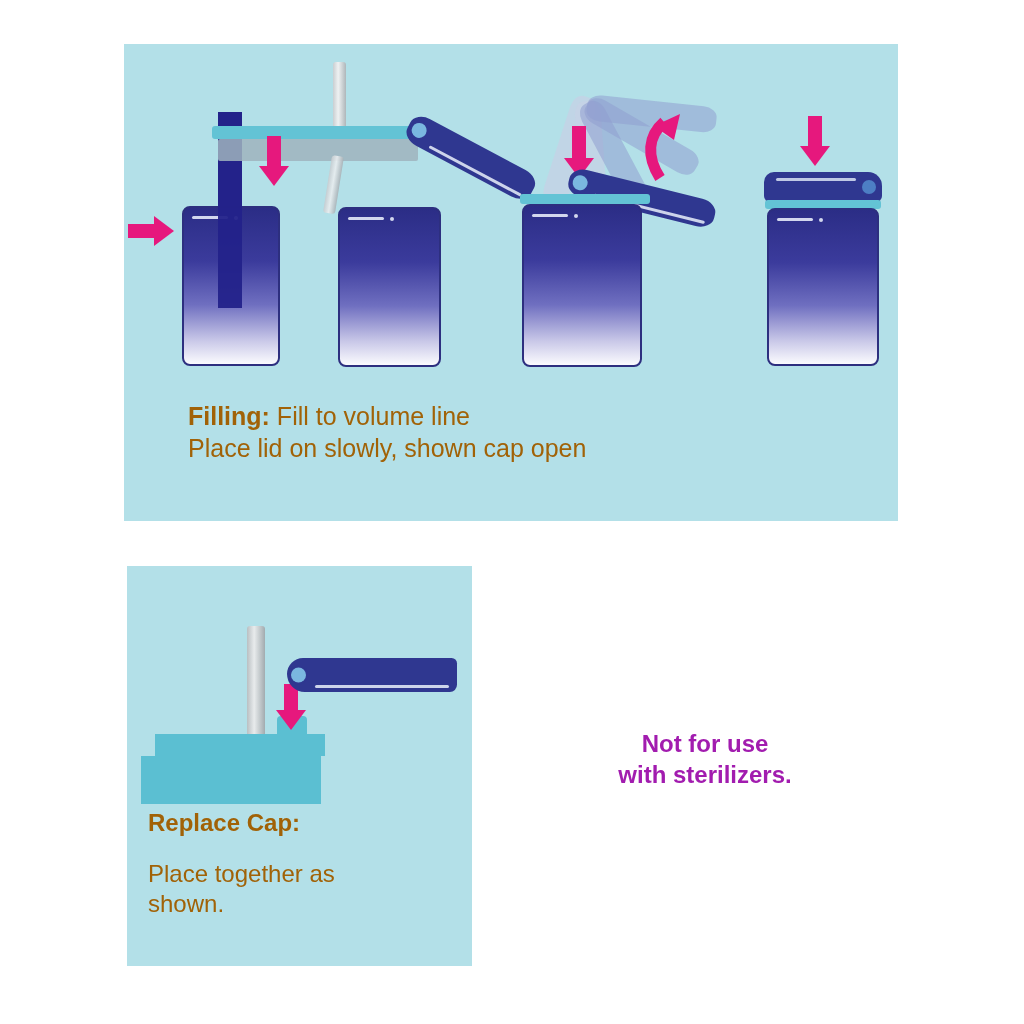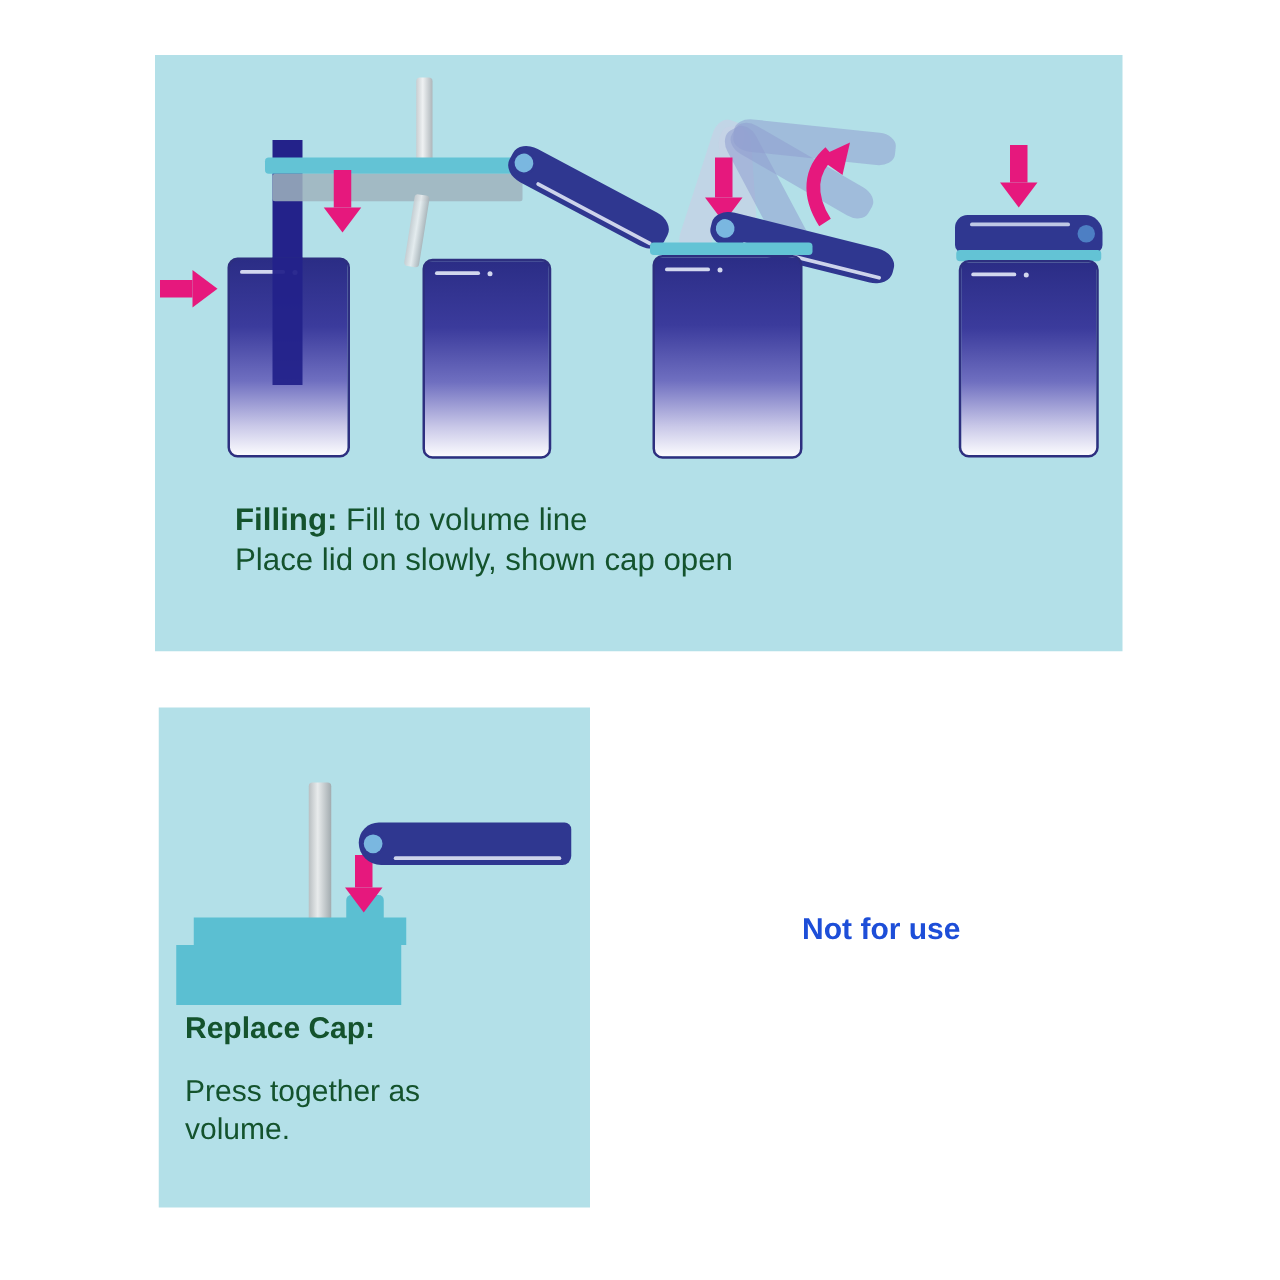--- a/index.html
+++ b/index.html
@@ -7,27 +7,27 @@
     width:1024px;height:1024px;position:relative;
     background:#ffffff;
     font-family:"Liberation Sans","DejaVu Sans",sans-serif;
     overflow:hidden;
   }
   .panel{position:absolute;background:#b3e0e8;}
   #panel-top{left:124px;top:44px;width:774px;height:477px;}
   #panel-bottom{left:127px;top:566px;width:345px;height:400px;}
 
   
-  .caption{position:absolute;color:#14532d;line-height:1.28;}
+  .caption{position:absolute;color:#a16207;line-height:1.28;}
   #caption-filling{left:188px;top:400px;width:600px;font-size:25px;}
   #caption-filling .b{font-weight:bold;}
   #caption-replace{left:148px;top:808px;width:300px;font-size:24px;}
   #caption-replace .b{font-weight:bold;display:block;margin-bottom:20px;}
   #warning{position:absolute;left:540px;top:728px;width:330px;text-align:center;
-           color:#1d4ed8;font-size:24px;font-weight:bold;line-height:1.3;}
+           color:#a21caf;font-size:24px;font-weight:bold;line-height:1.3;}
 
   
   .art{position:absolute;}
   .bag{position:absolute;border-radius:8px;border:2.5px solid #2d2f7f;
        background:linear-gradient(to bottom,#2b2d86 0%,#3b3b9c 34%,#6f6fc0 62%,#c9c8e8 85%,#fbfbfe 100%);
        box-sizing:border-box;}
   .volline{position:absolute;height:3px;background:#eef4ff;opacity:.85;border-radius:2px;}
   .volline.dot{width:4px;height:4px;border-radius:50%;}
 
   
@@ -178,19 +178,20 @@
     </div>
     <div class="cap-arm" style="left:160px;top:92px;width:170px;height:34px;border-radius:18px 6px 8px 20px;">
       <div class="knob"></div>
       <div class="shine"></div>
     </div>
   </div>
 </div>
 
 <div class="caption" id="caption-replace">
   <span class="b">Replace Cap:</span>
-  <div>Press together as</div>
-  <div>volume.</div>
+  <div>Place together as</div>
+  <div>shown.</div>
 </div>
 
 <div id="warning">
   <div>Not for use</div>
+  <div>with sterilizers.</div>
 </div>
 
 </body></html>

